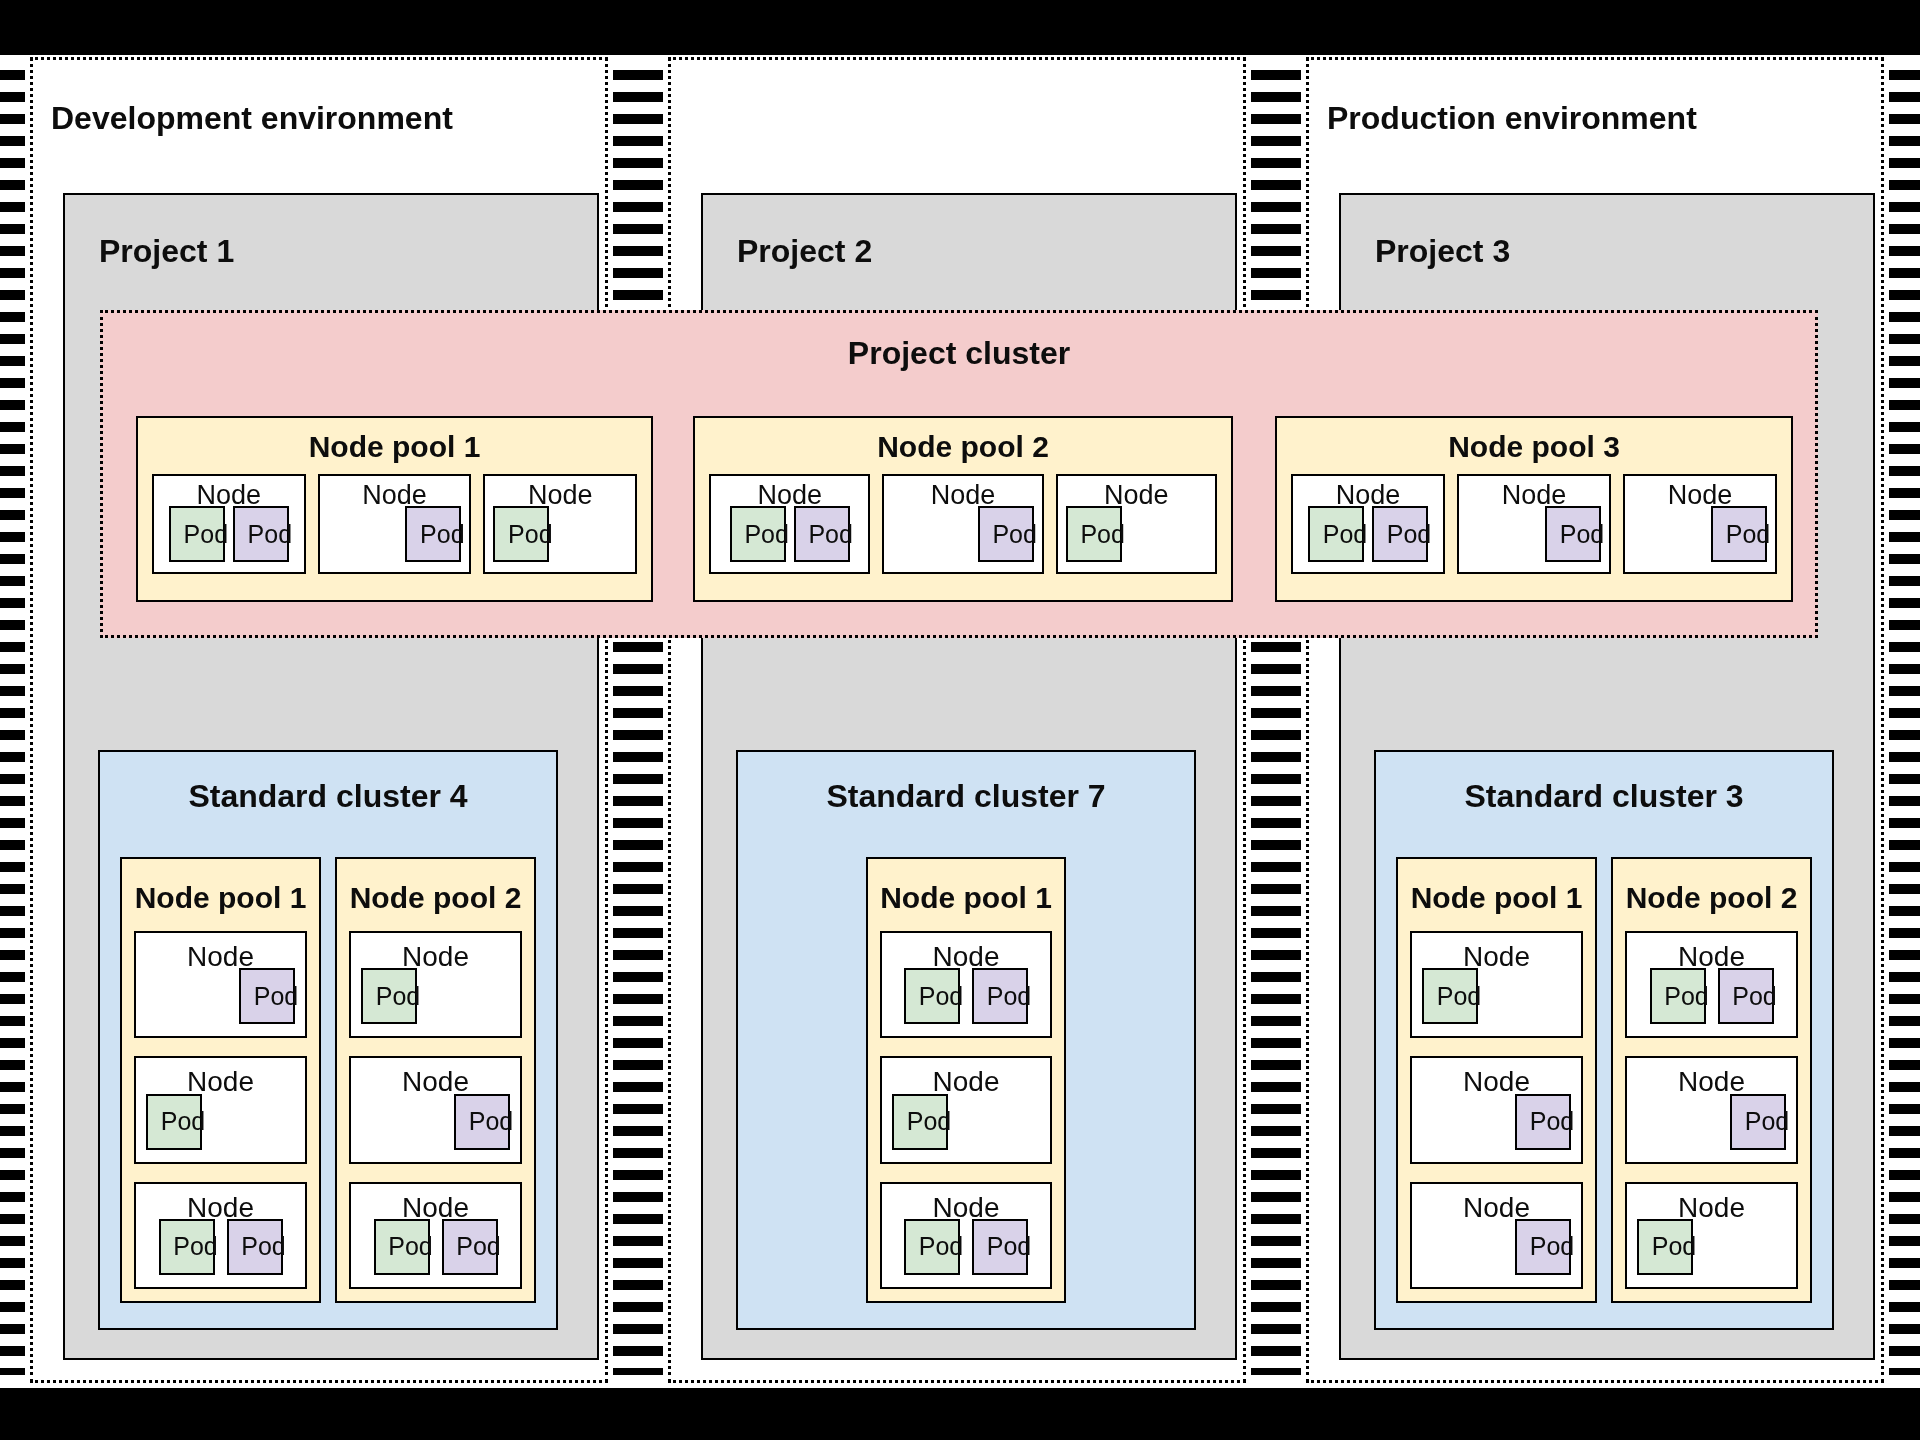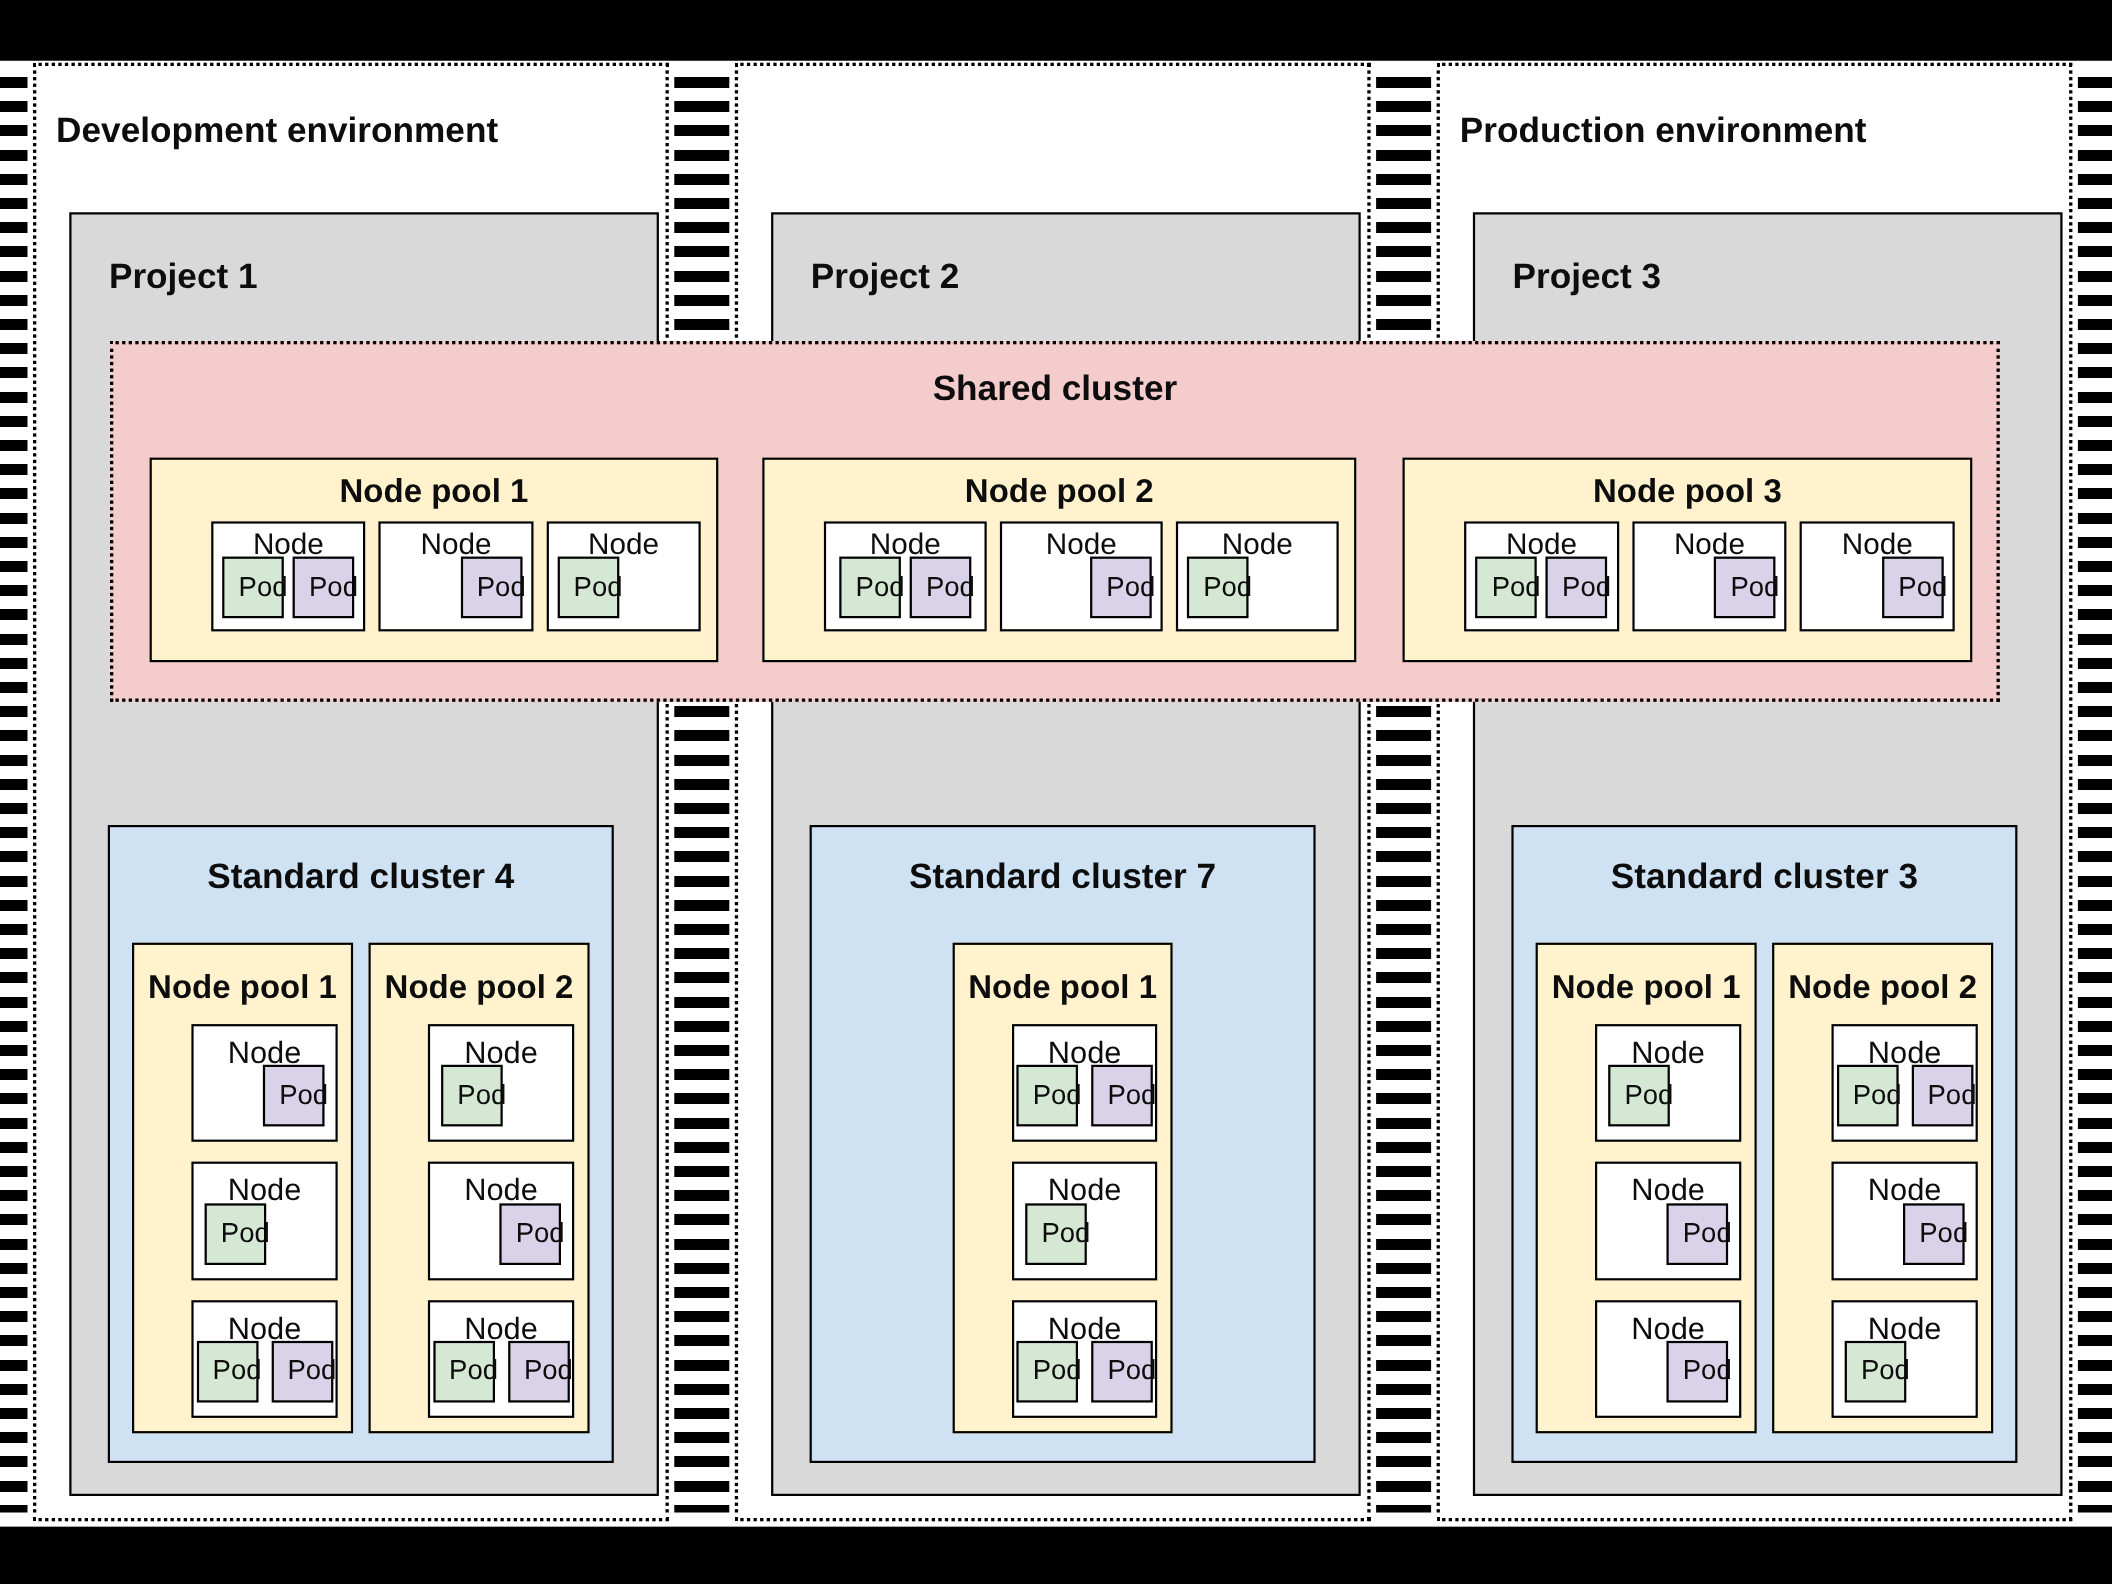--- a/index.html
+++ b/index.html
@@ -39,21 +39,21 @@
   .pool-row{position:absolute;left:20px;right:20px;top:105px;bottom:25px;display:flex;gap:14px;}
   .pool-row.single{justify-content:center;}
 
   .pool{
     background:var(--node-pool,#fff2cc);border:2px solid #000;box-sizing:border-box;
     display:flex;flex-direction:column;padding:14px 12px 12px;
   }
   .pool-row .pool{flex:1;}
   .pool-row.single .pool{flex:0 0 200px;}
   .pool-title{text-align:center;font-size:30px;font-weight:bold;margin:8px 0 0;}
-  .nodes{flex:1;display:flex;margin-top:16px;margin-left:40px;}
+  .nodes{flex:1;display:flex;margin-top:16px;}
   .nodes.stack{flex-direction:column;gap:18px;}
   .nodes.row{flex-direction:row;gap:12px;margin-top:10px;}
 
   .node{
     position:relative;background:var(--node,#fff);border:2px solid #000;box-sizing:border-box;
   }
   .nodes.stack .node{flex:1;}
   .nodes.row .node{flex:1;height:100px;}
   .node-label{text-align:center;font-size:28px;margin-top:8px;}
   .nodes.row .node-label{font-size:27px;margin-top:4px;}
@@ -239,21 +239,21 @@
                   </div>
                 </div>
               </div>
           </div>
         </div>
       </div>
     </div>
   </section>
 
   <div class="shared">
-    <h3 class="shared-title">Shared cluster</h3>
+    <h3 class="shared-title">Project cluster</h3>
     <div class="pool" style="left:33px;width:517px">
       <h5 class="pool-title">Node pool 1</h5>
       <div class="nodes row">
           <div class="node">
             <div class="node-label">Node</div>
             <div class="pods align-center">
               <div class="pod pod-green">Pod</div>
               <div class="pod pod-purple">Pod</div>
             </div>
           </div>

